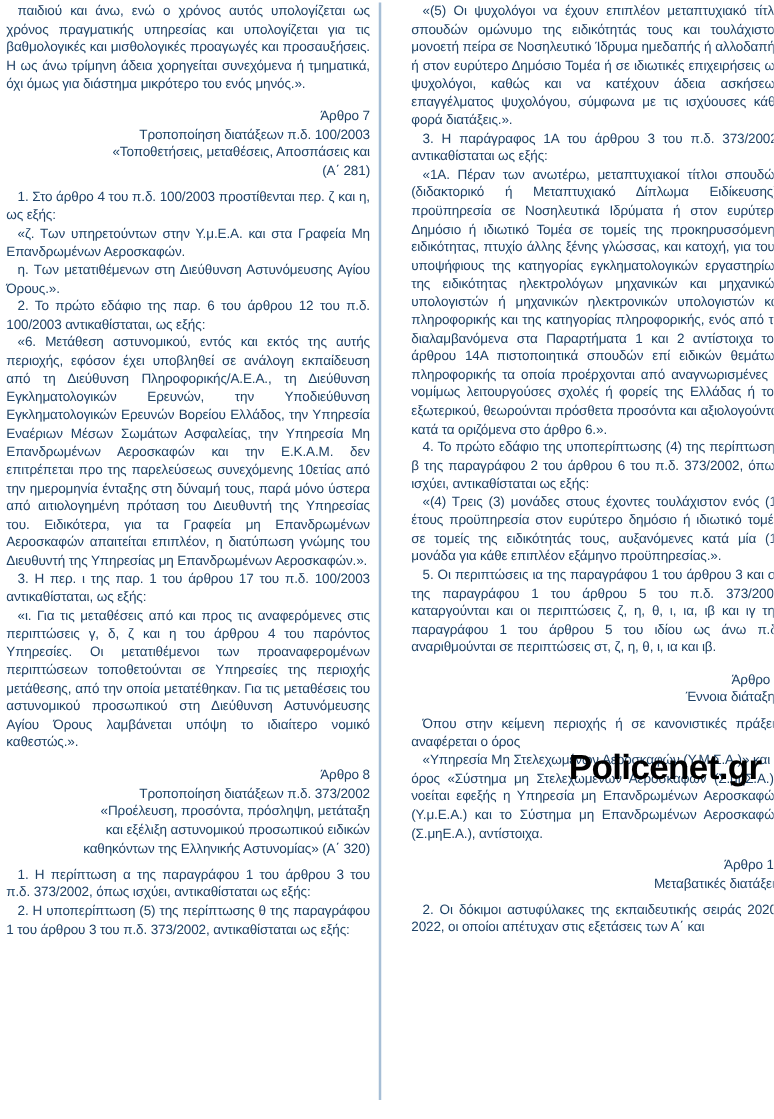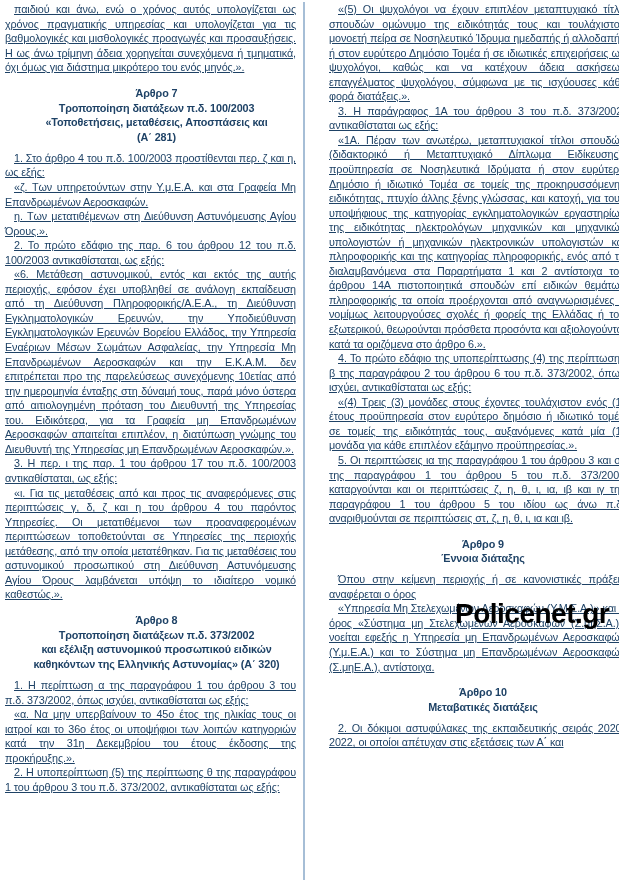--- a/index.html
+++ b/index.html
@@ -12,24 +12,24 @@
     overflow:hidden;
   }
   .col {
     position:absolute; top:2px;
     font-size:10.8px; line-height:14.55px;
     text-align:justify;
     letter-spacing:-0.1px;
   }
   .col-left  { left:5px;   width:291px; }
   .col-right { left:329px; width:296px; }
-  .col p { margin:0; text-indent:9px; overflow-wrap:break-word;text-decoration:underline; }
+  .col p { margin:0; text-indent:9px; overflow-wrap:break-word; }
   .heading {
-    font-weight:700;
-    text-align:center;
+    font-weight:400;
+    text-align:right;
     margin:11px 0 6px 12px;
     line-height:14.8px;
   }
   .heading .hline { text-indent:0; }
   .divider {
     position:absolute;
     left:303px; top:2px;
     width:2px; height:878px;
   }
   .watermark {
@@ -58,25 +58,25 @@
     <p>1. Στο άρθρο 4 του π.δ. 100/2003 προστίθενται περ. ζ και η, ως εξής:</p>
     <p>«ζ. Των υπηρετούντων στην Υ.μ.Ε.Α. και στα Γραφεία Μη Επανδρωμένων Αεροσκαφών.</p>
     <p>η. Των μετατιθέμενων στη Διεύθυνση Αστυνόμευσης Αγίου Όρους.».</p>
     <p>2. Το πρώτο εδάφιο της παρ. 6 του άρθρου 12 του π.δ. 100/2003 αντικαθίσταται, ως εξής:</p>
     <p>«6. Μετάθεση αστυνομικού, εντός και εκτός της αυτής περιοχής, εφόσον έχει υποβληθεί σε ανάλογη εκπαίδευση από τη Διεύθυνση Πληροφορικής/Α.Ε.Α., τη Διεύθυνση Εγκληματολογικών Ερευνών, την Υποδιεύθυνση Εγκληματολογικών Ερευνών Βορείου Ελλάδος, την Υπηρεσία Εναέριων Μέσων Σωμάτων Ασφαλείας, την Υπηρεσία Μη Επανδρωμένων Αεροσκαφών και την Ε.Κ.Α.Μ. δεν επιτρέπεται προ της παρελεύσεως συνεχόμενης 10ετίας από την ημερομηνία ένταξης στη δύναμή τους, παρά μόνο ύστερα από αιτιολογημένη πρόταση του Διευθυντή της Υπηρεσίας του. Ειδικότερα, για τα Γραφεία μη Επανδρωμένων Αεροσκαφών απαιτείται επιπλέον, η διατύπωση γνώμης του Διευθυντή της Υπηρεσίας μη Επανδρωμένων Αεροσκαφών.».</p>
     <p>3. Η περ. ι της παρ. 1 του άρθρου 17 του π.δ. 100/2003 αντικαθίσταται, ως εξής:</p>
     <p>«ι. Για τις μεταθέσεις από και προς τις αναφερόμενες στις περιπτώσεις γ, δ, ζ και η του άρθρου 4 του παρόντος Υπηρεσίες. Οι μετατιθέμενοι των προαναφερομένων περιπτώσεων τοποθετούνται σε Υπηρεσίες της περιοχής μετάθεσης, από την οποία μετατέθηκαν. Για τις μεταθέσεις του αστυνομικού προσωπικού στη Διεύθυνση Αστυνόμευσης Αγίου Όρους λαμβάνεται υπόψη το ιδιαίτερο νομικό καθεστώς.».</p>
     <div class="heading">
       <div class="hline">Άρθρο 8</div>
       <div class="hline">Τροποποίηση διατάξεων π.δ. 373/2002</div>
+      <div class="hline">«Προέλευση, προσόντα, πρόσληψη, μετάταξη</div>
       <div class="hline">και εξέλιξη αστυνομικού προσωπικού ειδικών</div>
       <div class="hline">καθηκόντων της Ελληνικής Αστυνομίας» (Α΄ 320)</div>
     </div>
     <p>1. Η περίπτωση α της παραγράφου 1 του άρθρου 3 του π.δ. 373/2002, όπως ισχύει, αντικαθίσταται ως εξής:</p>
-    <p>«α. Να μην υπερβαίνουν το 45ο έτος της ηλικίας τους οι ιατροί και το 36ο έτος οι υποψήφιοι των λοιπών κατηγοριών κατά την 31η Δεκεμβρίου του έτους έκδοσης της προκήρυξης.».</p>
     <p>2. Η υποπερίπτωση (5) της περίπτωσης θ της παραγράφου 1 του άρθρου 3 του π.δ. 373/2002, αντικαθίσταται ως εξής:</p>
   </div>
 
   <div class="divider" style="background: rgb(166, 190, 214);"></div>
 
   <div class="col col-right">
     <p>«(5) Οι ψυχολόγοι να έχουν επιπλέον μεταπτυχιακό τίτλο σπουδών ομώνυμο της ειδικότητάς τους και τουλάχιστον μονοετή πείρα σε Νοσηλευτικό Ίδρυμα ημεδαπής ή αλλοδαπής ή στον ευρύτερο Δημόσιο Τομέα ή σε ιδιωτικές επιχειρήσεις ως ψυχολόγοι, καθώς και να κατέχουν άδεια ασκήσεως επαγγέλματος ψυχολόγου, σύμφωνα με τις ισχύουσες κάθε φορά διατάξεις.».</p>
     <p>3. Η παράγραφος 1Α του άρθρου 3 του π.δ. 373/2002, αντικαθίσταται ως εξής:</p>
     <p>«1Α. Πέραν των ανωτέρω, μεταπτυχιακοί τίτλοι σπουδών (διδακτορικό ή Μεταπτυχιακό Δίπλωμα Ειδίκευσης), προϋπηρεσία σε Νοσηλευτικά Ιδρύματα ή στον ευρύτερο Δημόσιο ή ιδιωτικό Τομέα σε τομείς της προκηρυσσόμενης ειδικότητας, πτυχίο άλλης ξένης γλώσσας, και κατοχή, για τους υποψήφιους της κατηγορίας εγκληματολογικών εργαστηρίων της ειδικότητας ηλεκτρολόγων μηχανικών και μηχανικών υπολογιστών ή μηχανικών ηλεκτρονικών υπολογιστών και πληροφορικής και της κατηγορίας πληροφορικής, ενός από τα διαλαμβανόμενα στα Παραρτήματα 1 και 2 αντίστοιχα του άρθρου 14Α πιστοποιητικά σπουδών επί ειδικών θεμάτων πληροφορικής τα οποία προέρχονται από αναγνωρισμένες ή νομίμως λειτουργούσες σχολές ή φορείς της Ελλάδας ή του εξωτερικού, θεωρούνται πρόσθετα προσόντα και αξιολογούνται κατά τα οριζόμενα στο άρθρο 6.».</p>
     <p>4. Το πρώτο εδάφιο της υποπερίπτωσης (4) της περίπτωσης β της παραγράφου 2 του άρθρου 6 του π.δ. 373/2002, όπως ισχύει, αντικαθίσταται ως εξής:</p>

